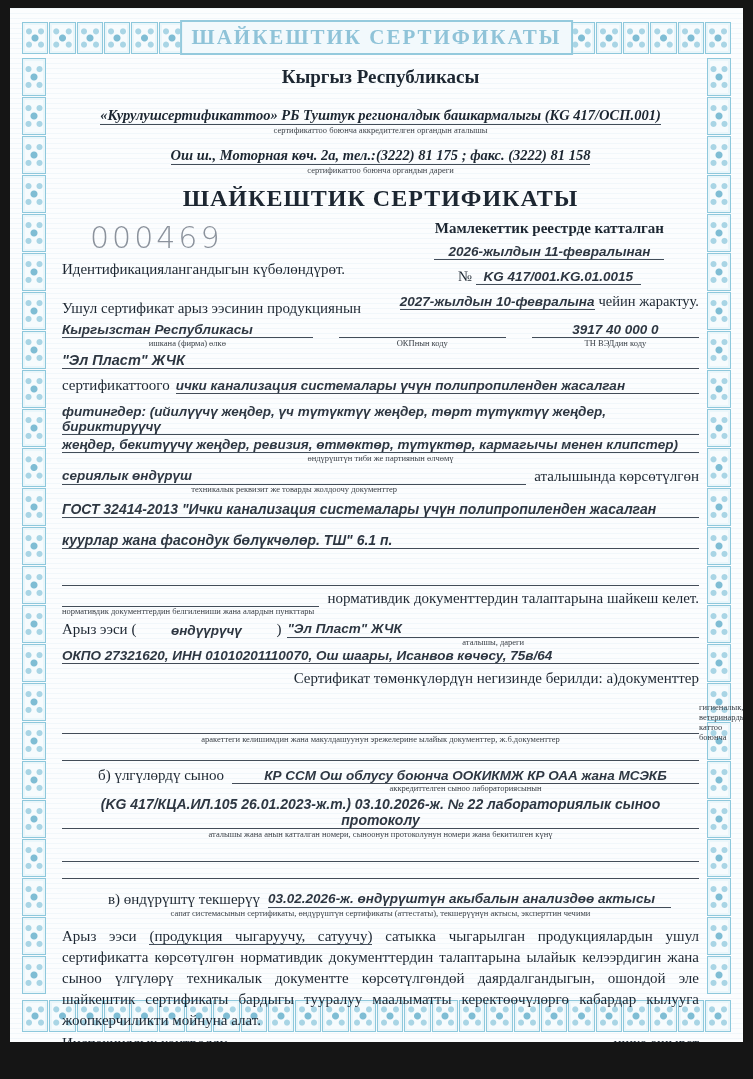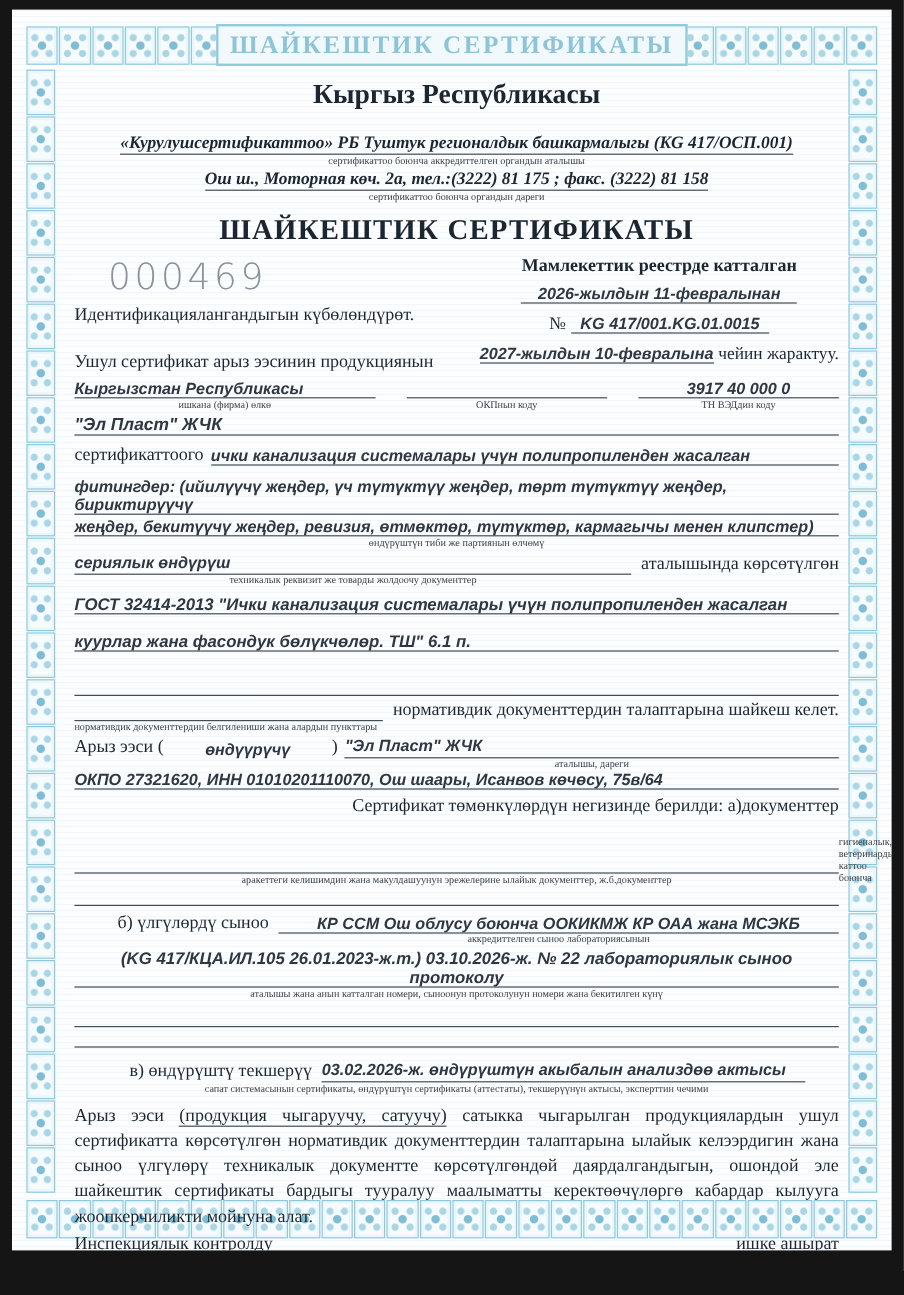--- a/index.html
+++ b/index.html
@@ -26,21 +26,21 @@
   #content{position:absolute;left:52px;right:44px;top:50px;bottom:44px;font-family:"Liberation Serif","DejaVu Serif",serif;color:#1c2631;}
   .serif{font-family:"Liberation Serif","DejaVu Serif",serif;font-size:14.5px;color:#1c2631;}
   .entry{font-family:"Liberation Sans","DejaVu Sans",sans-serif;font-style:italic;font-weight:bold;
     font-size:13.5px;color:#2e3742;}
   .u{border-bottom:1.4px solid #434d59;}
   .cap{font-family:"Liberation Serif","DejaVu Serif",serif;font-size:8.5px;color:#3b4148;text-align:center;line-height:10px;}
   .row{display:flex;align-items:flex-end;}
   .fill{flex:1;position:relative;}
   .capabs{position:absolute;left:0;right:0;top:100%;}
   .center{text-align:center;}
-  h1.country{margin:0;text-align:center;font-size:23px;font-weight:bold;}
+  h1.country{margin:0;text-align:center;font-size:19px;font-weight:bold;}
   .orgline{text-align:center;font-family:"Liberation Serif","DejaVu Serif",serif;font-weight:bold;font-style:italic;
     font-size:14.5px;}
   .orgline .u{display:inline-block;}
   .doctitle{text-align:center;font-weight:bold;font-size:24px;letter-spacing:1px;margin-top:10px;}
   .serial{font-family:"DejaVu Sans","Liberation Sans",sans-serif;font-weight:200;font-size:30px;
     letter-spacing:3px;color:#8b929c;}
   .blank{border-bottom:1.4px solid #434d59;height:18px;}
 </style>
 </head>
 <body>
@@ -157,21 +157,21 @@
     </div>
   <div id="banner-plate">ШАЙКЕШТИК СЕРТИФИКАТЫ</div>
 
   <div id="content">
 
     <h1 class="country" style="margin-top:8px">Кыргыз Республикасы</h1>
     <div class="orgline" style="margin-top:19px">
       <span class="u">«Курулушсертификаттоо» РБ Туштук регионалдык башкармалыгы (KG 417/ОСП.001)</span>
     </div>
     <div class="cap">сертификаттоо боюнча аккредиттелген органдын аталышы</div>
-    <div class="orgline" style="margin-top:2px">
+    <div class="orgline" style="margin-top:12px">
       <span class="u">Ош ш., Моторная көч. 2а, тел.:(3222) 81 175 ; факс. (3222) 81 158</span>
     </div>
     <div class="cap">сертификаттоо боюнча органдын дареги</div>
     <div class="doctitle">ШАЙКЕШТИК СЕРТИФИКАТЫ</div>
 
     <div class="row" style="margin-top:8px;align-items:flex-start;">
       <div style="flex:1.15;">
         <div class="serial" style="margin-left:28px;">000469</div>
         <div class="serif" style="margin-top:6px;font-size:15px;">Идентификациялангандыгын күбөлөндүрөт.</div>
         <div class="serif" style="margin-top:22px;font-size:15px;">Ушул сертификат арыз ээсинин продукциянын</div>

